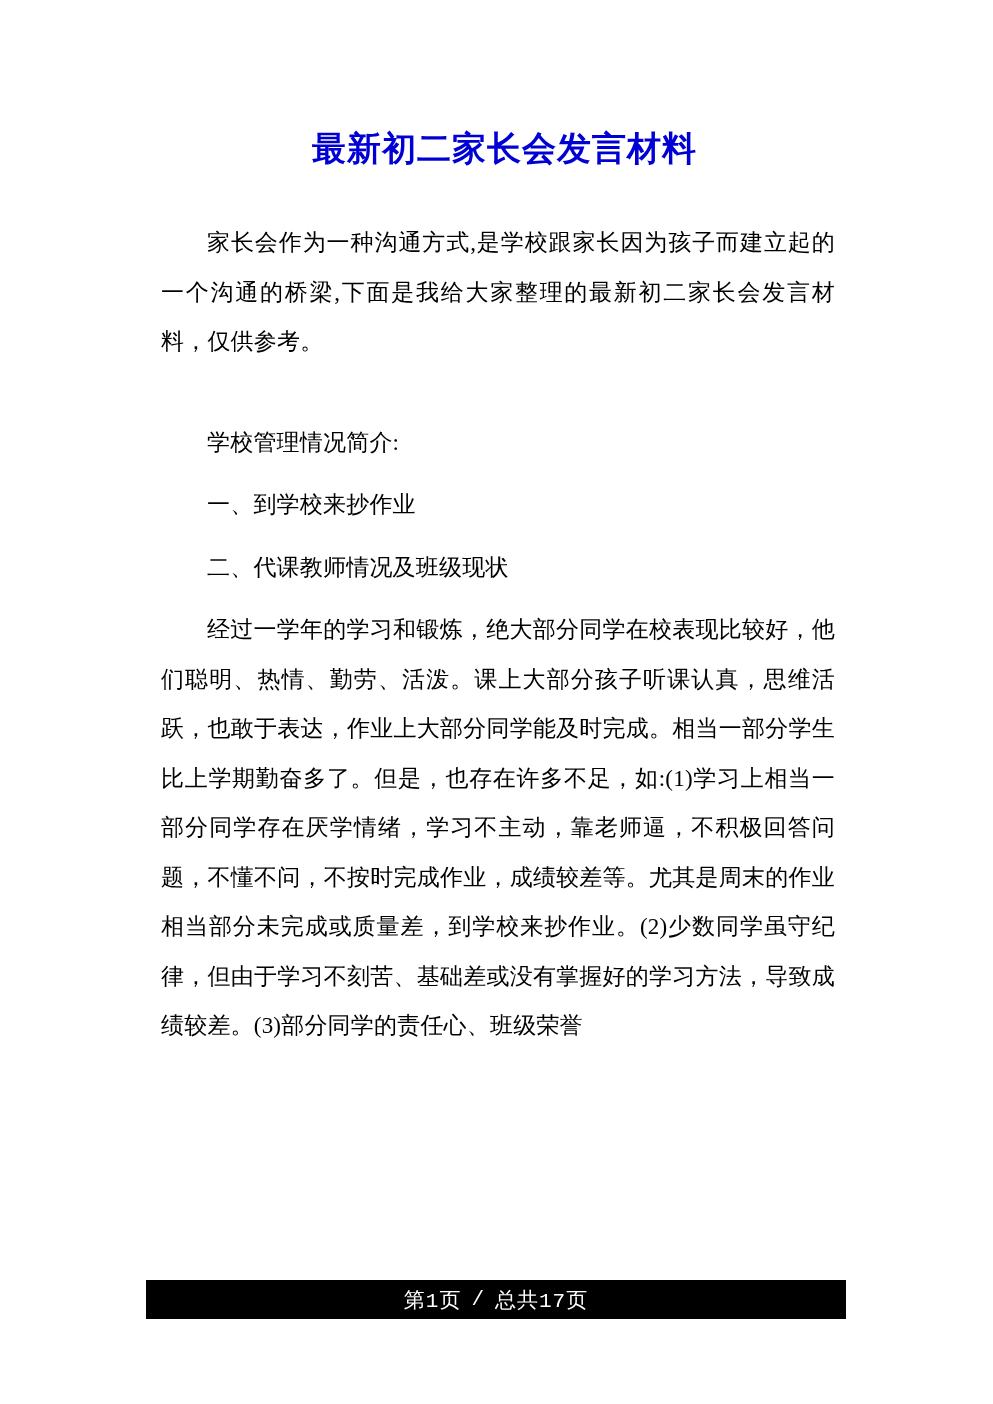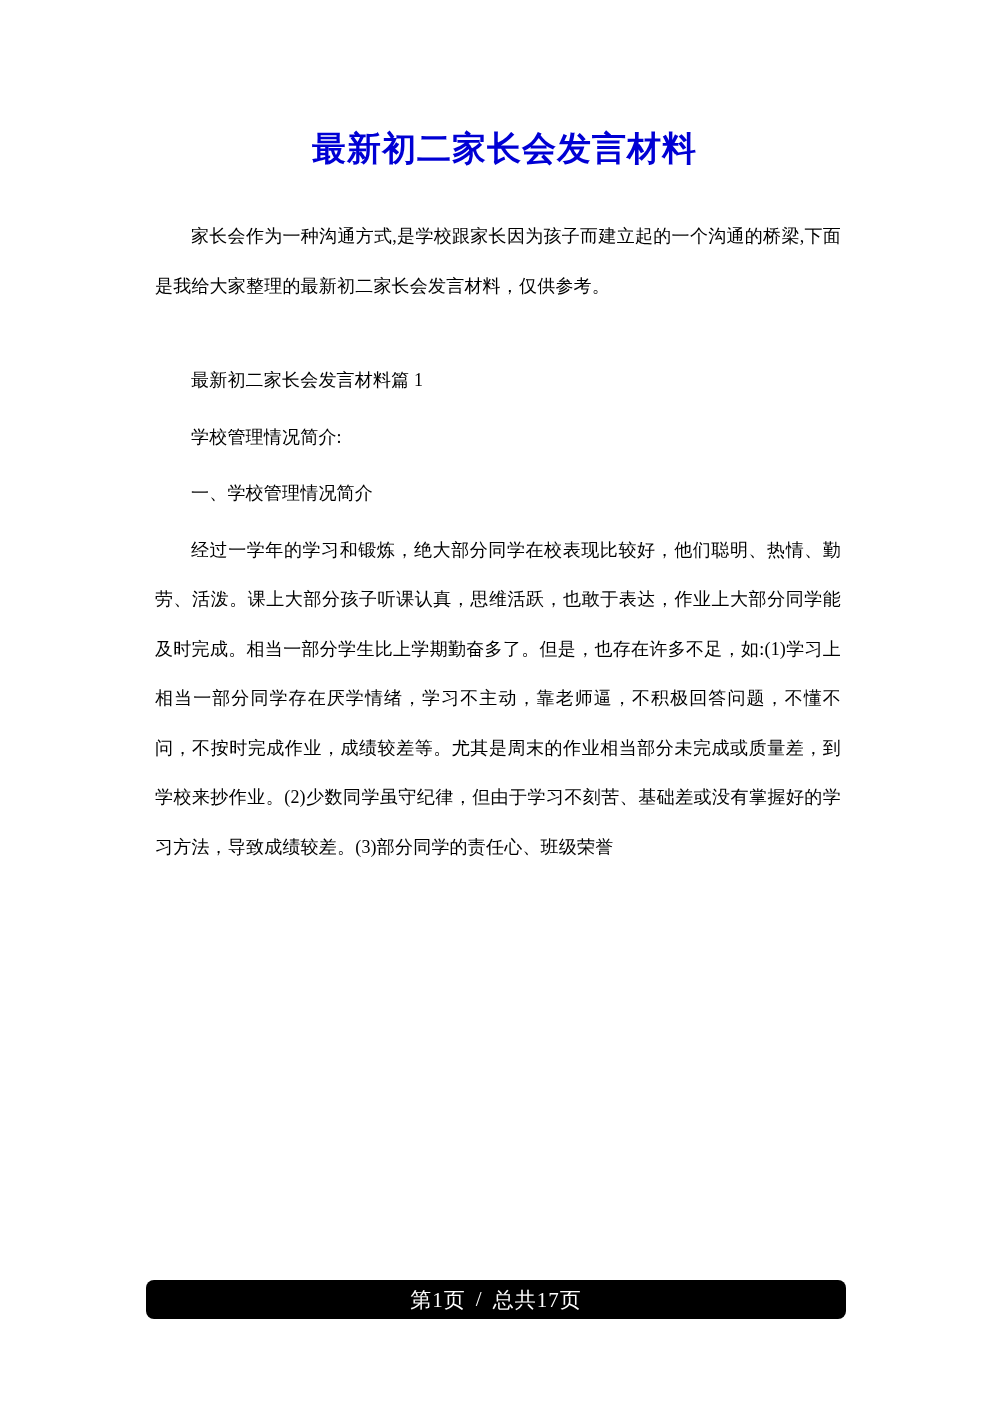--- a/index.html
+++ b/index.html
@@ -33,22 +33,22 @@
     line-height: 44px;
     white-space: nowrap;
   }
   #body-block {
     position: absolute;
     left: 148px;
     top: 205px;
     width: 700px;
   }
   .para {
-    margin: 7px;
-    font-size: 18px;
+    margin: 13px;
+    font-size: 23px;
     line-height: 49.5px;
     text-align: justify;
     text-justify: inter-ideograph;
     letter-spacing: 0.2px;
     word-break: break-all;
   }
   .para.indent {
     text-indent: 2em;
   }
   .para.lead {
@@ -59,49 +59,48 @@
     position: absolute;
     left: 146px;
     top: 1280px;
     width: 700px;
     height: 39px;
     background: #000000;
     color: #ffffff;
     display: flex;
     align-items: center;
     justify-content: center;
-    font-family: Liberation Serif, serif;
+    font-family: Liberation Mono, monospace;
     font-size: 21px;
     letter-spacing: 1px;
-    border-radius: 8px;
   }
   #footer-bar .sep {
     padding: 0 10px;
   }
 </style>
 </head>
 <body>
 
 <div id="page">
 
   <div id="doc-title">最新初二家长会发言材料</div>
 
   <div id="body-block">
 
     <p class="para indent lead">家长会作为一种沟通方式,是学校跟家长因为孩子而建立起的一个沟通的桥梁,下面是我给大家整理的最新初二家长会发言材料，仅供参考。</p>
 
     <div class="gap-big"></div>
 
-    <p class="para indent">最新初二家长会发言材料篇 1</p>
 
     <p class="para indent">学校管理情况简介:</p>
 
 
-    <p class="para indent">一、学校管理情况简介</p>
+    <p class="para indent">一、到学校来抄作业</p>
 
+    <p class="para indent">二、代课教师情况及班级现状</p>
 
 
     <p class="para indent">经过一学年的学习和锻炼，绝大部分同学在校表现比较好，他们聪明、热情、勤劳、活泼。课上大部分孩子听课认真，思维活跃，也敢于表达，作业上大部分同学能及时完成。相当一部分学生比上学期勤奋多了。但是，也存在许多不足，如:(1)学习上相当一部分同学存在厌学情绪，学习不主动，靠老师逼，不积极回答问题，不懂不问，不按时完成作业，成绩较差等。尤其是周末的作业相当部分未完成或质量差，到学校来抄作业。(2)少数同学虽守纪律，但由于学习不刻苦、基础差或没有掌握好的学习方法，导致成绩较差。(3)部分同学的责任心、班级荣誉</p>
 
   </div>
 
   <div id="footer-bar">
     <span>第1页</span>
     <span class="sep">/</span>
     <span>总共17页</span>

